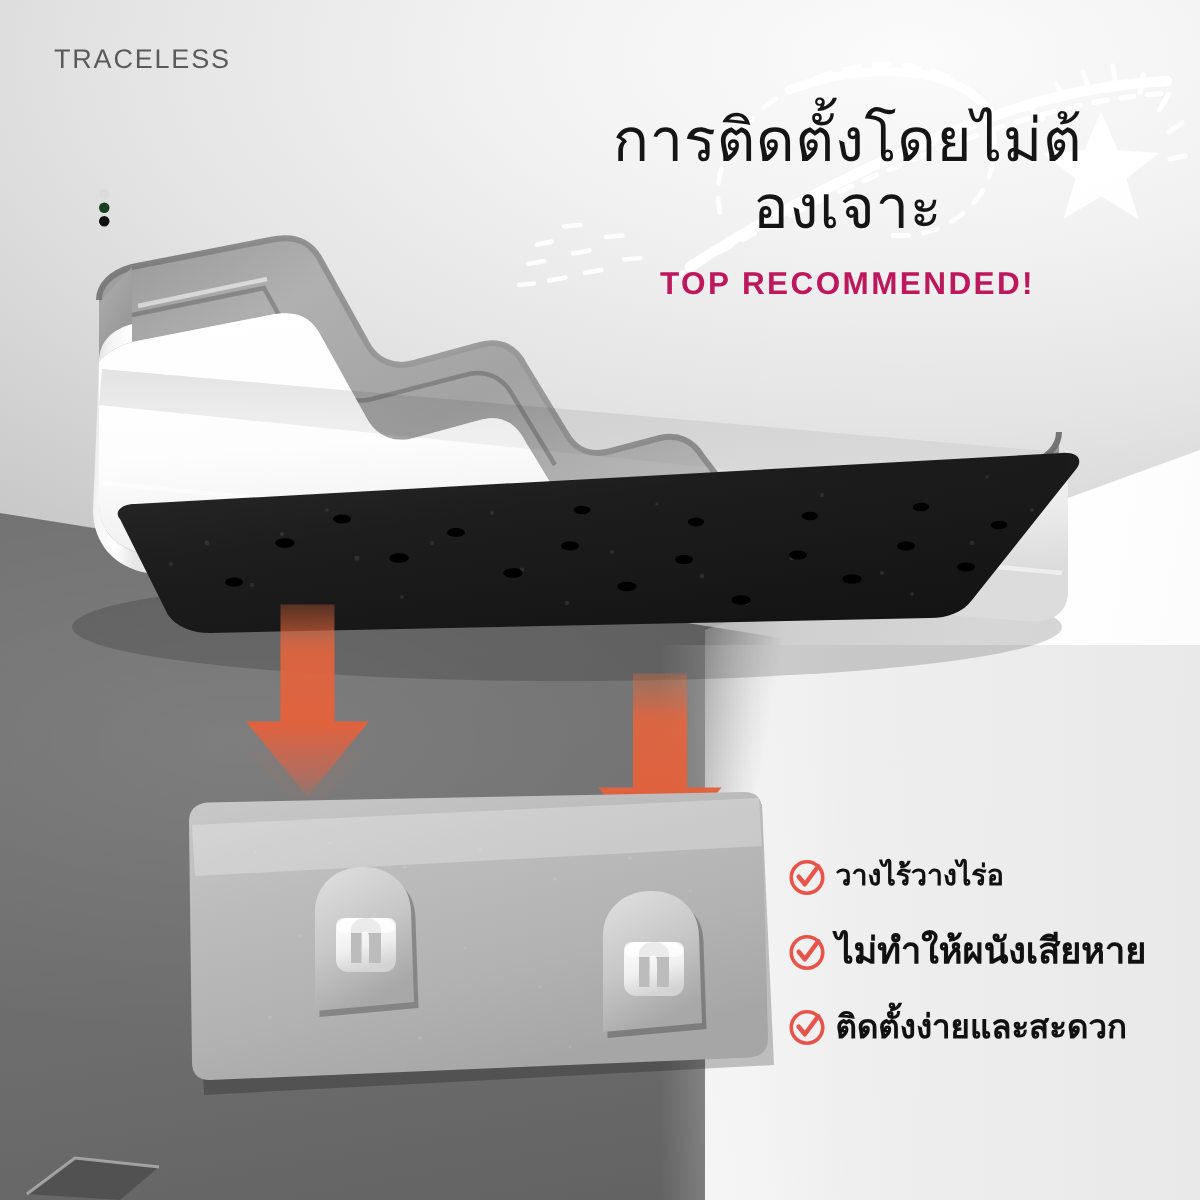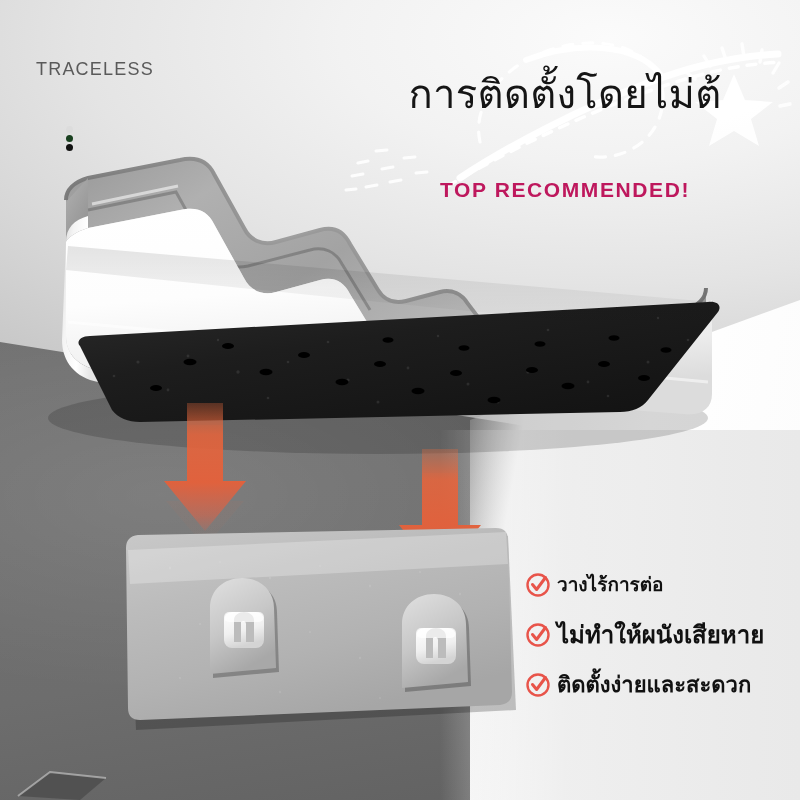--- a/index.html
+++ b/index.html
@@ -33,21 +33,21 @@
     background:linear-gradient(100deg, rgba(255,255,255,0) 0%, #f7f7f7 18%, #ffffff 48%, #fbfbfb 100%);
     clip-path:polygon(0 120px, 330px 0px, 330px 500px, 0 500px);
   }
   .bg-right-soft{
     position:absolute;right:0;top:430px;width:360px;height:370px;
     background:linear-gradient(90deg, rgba(215,215,215,0) 0%, rgba(236,236,236,.85) 35%, #e9e9e9 100%);
   }
 
   
   .brand{
-    position:absolute;left:36px;top:54px;
+    position:absolute;left:36px;top:24px;
     color:#5a5a5a;font-size:18px;letter-spacing:1.2px;
     line-height:30px;font-weight:400;
   }
   .brand-line{display:block;}
   .dots{position:absolute;left:66px;top:124px;width:10px;}
   .dot{width:7px;height:7px;border-radius:50%;margin:2px 0;}
   .dot.d1{background:#dcdcdc;}
   .dot.d2{background:#19401f;}
   .dot.d3{background:#111111;}
 
@@ -138,20 +138,21 @@
         <line x1="432" y1="20" x2="430" y2="32"></line>
         <line x1="449" y1="33" x2="443" y2="43"></line>
         <line x1="458" y1="52" x2="449" y2="58"></line>
         <line x1="460" y1="74" x2="450" y2="76"></line>
         <line x1="374" y1="26" x2="380" y2="36"></line>
         <line x1="356" y1="42" x2="365" y2="49"></line>
       </g>
     </svg>
     <div class="thai-head">
       <span class="l1">การติดตั้งโดยไม่ต้</span>
+      <span class="l2">องเจาะ</span>
     </div>
     <div class="top-rec">TOP RECOMMENDED!</div>
   </div>
 
   <svg class="shelf" viewBox="0 0 680 310">
     <defs>
       <linearGradient id="rimG" x1="0" y1="0" x2="1" y2="0.6">
         <stop offset="0%" stop-color="#8e8e8e"></stop>
         <stop offset="22%" stop-color="#a9a9a9"></stop>
         <stop offset="48%" stop-color="#9a9a9a"></stop>
@@ -407,21 +408,21 @@
     </g>
   </svg>
 
   <div class="bullets">
 
     <div class="bullet b1">
       <svg class="chk" viewBox="0 0 26 26">
         <circle cx="13" cy="13" r="10.5" fill="none" stroke="#e8544a" stroke-width="2.4"></circle>
         <path d="M7.5,12.5 L11.6,17.5 L20.5,5.5" fill="none" stroke="#e8544a" stroke-width="3" stroke-linecap="round" stroke-linejoin="round"></path>
       </svg>
-      <span class="btxt">วางไร้การต่อ</span>
+      <span class="btxt">วางไร้วางไร่อ</span>
     </div>
 
     <div class="bullet b2">
       <svg class="chk" viewBox="0 0 26 26">
         <circle cx="13" cy="13" r="10.5" fill="none" stroke="#e8544a" stroke-width="2.4"></circle>
         <path d="M7.5,12.5 L11.6,17.5 L20.5,5.5" fill="none" stroke="#e8544a" stroke-width="3" stroke-linecap="round" stroke-linejoin="round"></path>
       </svg>
       <span class="btxt">ไม่ทำให้ผนังเสียหาย</span>
     </div>
 

